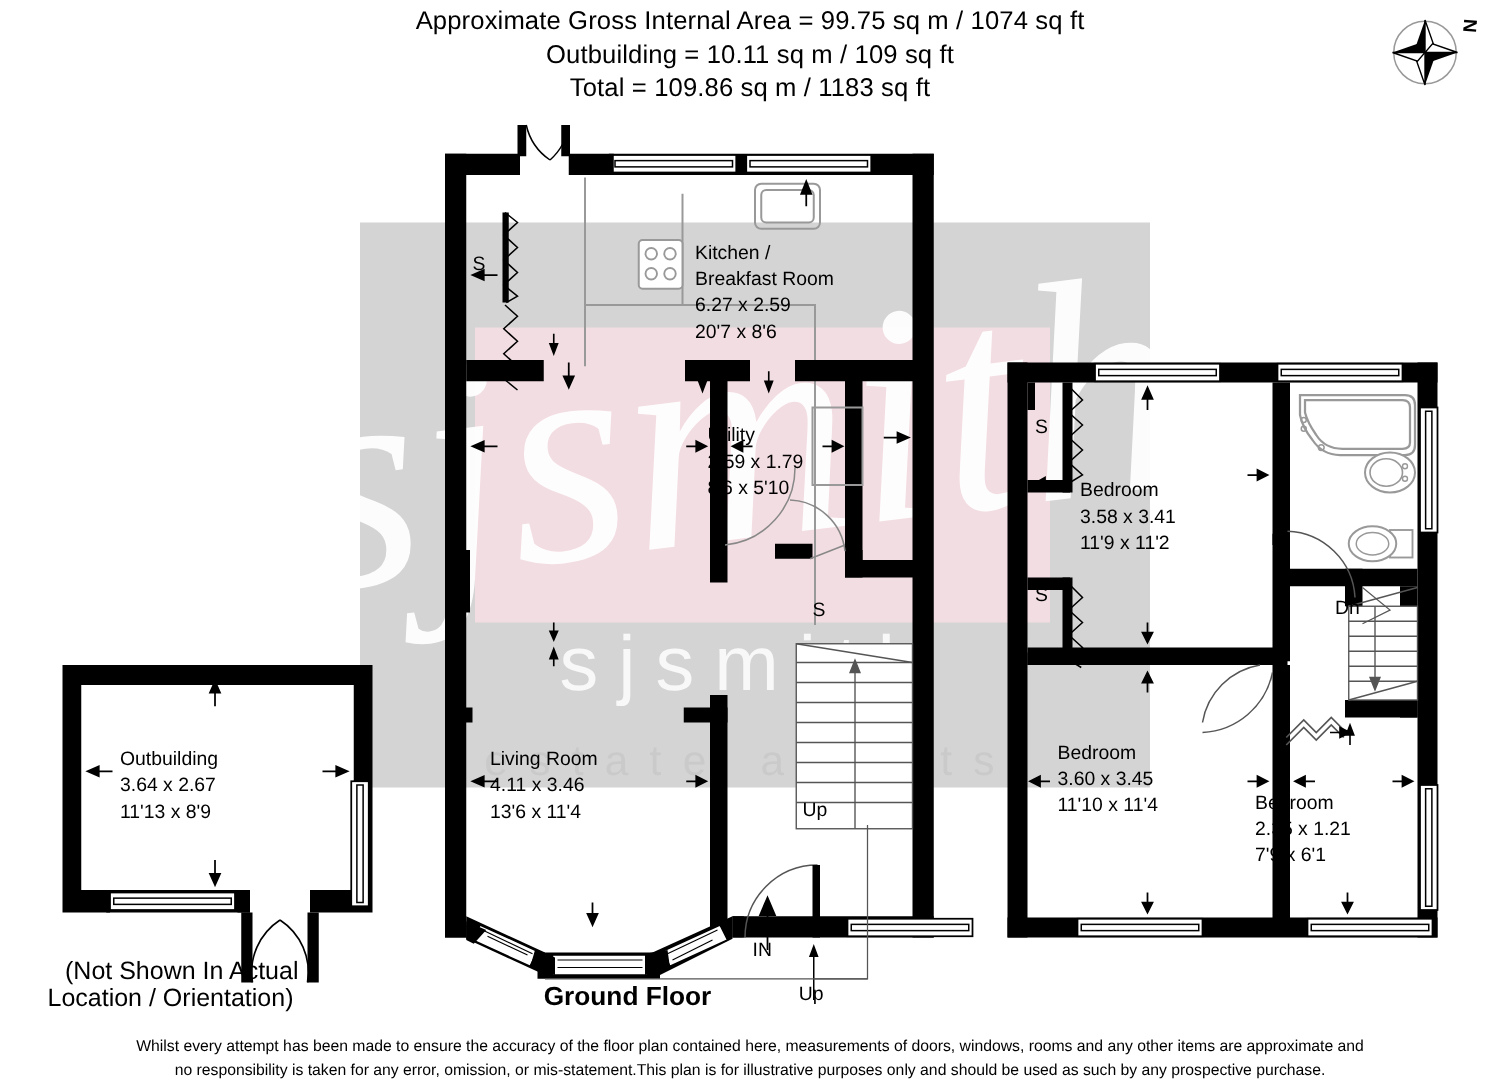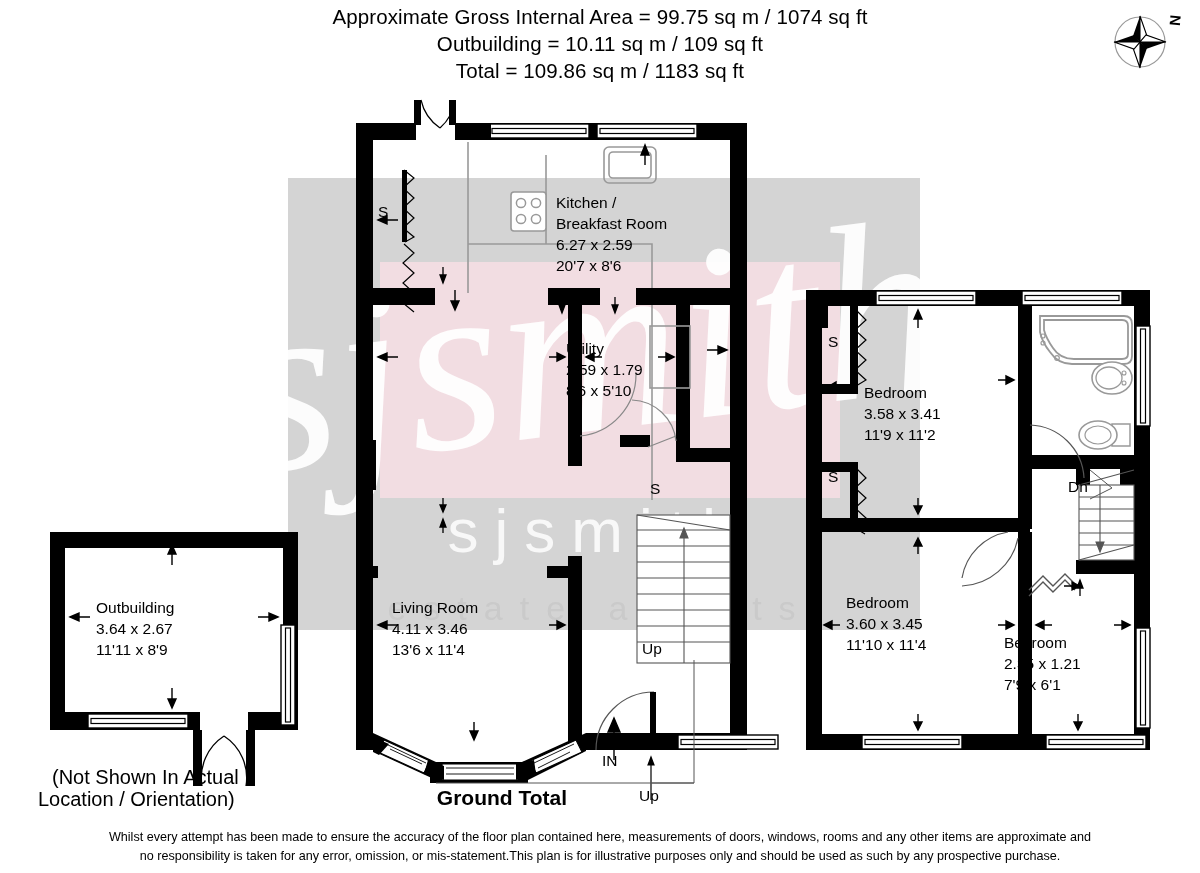--- a/index.html
+++ b/index.html
@@ -360,34 +360,34 @@
 
   <div class="lbl" style="left:1004px;top:632px;width:156px;">
     <div>Bedroom</div>
     <div>2.35 x 1.21</div>
     <div>7'9 x 6'1</div>
   </div>
 
   <div class="lbl" style="left:96px;top:597px;width:156px;">
     <div>Outbuilding</div>
     <div>3.64 x 2.67</div>
-    <div>11'11 x 8'9</div>
+    <div>11'13 x 8'9</div>
   </div>
 
   <div class="sl" style="left:378px;top:203px;">S</div>
   <div class="sl" style="left:650px;top:480px;">S</div>
   <div class="sl" style="left:828px;top:333px;">S</div>
   <div class="sl" style="left:828px;top:468px;">S</div>
 
   <div class="sl" style="left:642px;top:640px;">Up</div>
   <div class="sl" style="left:1068px;top:478px;">Dn</div>
   <div class="sl" style="left:602px;top:752px;">IN</div>
   <div class="sl" style="left:639px;top:787px;">Up</div>
 
   <div class="note" style="left:52px;top:765px;">(Not Shown In Actual</div>
   <div class="note" style="left:38px;top:787px;">Location / Orientation)</div>
 
-  <div class="floorname" style="left:352px;top:786px;width:300px;">Ground Total</div>
+  <div class="floorname" style="left:352px;top:786px;width:300px;">Ground Floor</div>
 
   <div class="discl" style="top:828px;">Whilst every attempt has been made to ensure the accuracy of the floor plan contained here, measurements of doors, windows, rooms and any other items are approximate and</div>
   <div class="discl" style="top:847px;">no responsibility is taken for any error, omission, or mis-statement.This plan is for illustrative purposes only and should be used as such by any prospective purchase.</div>
 
 </div>
 
 </body></html>

